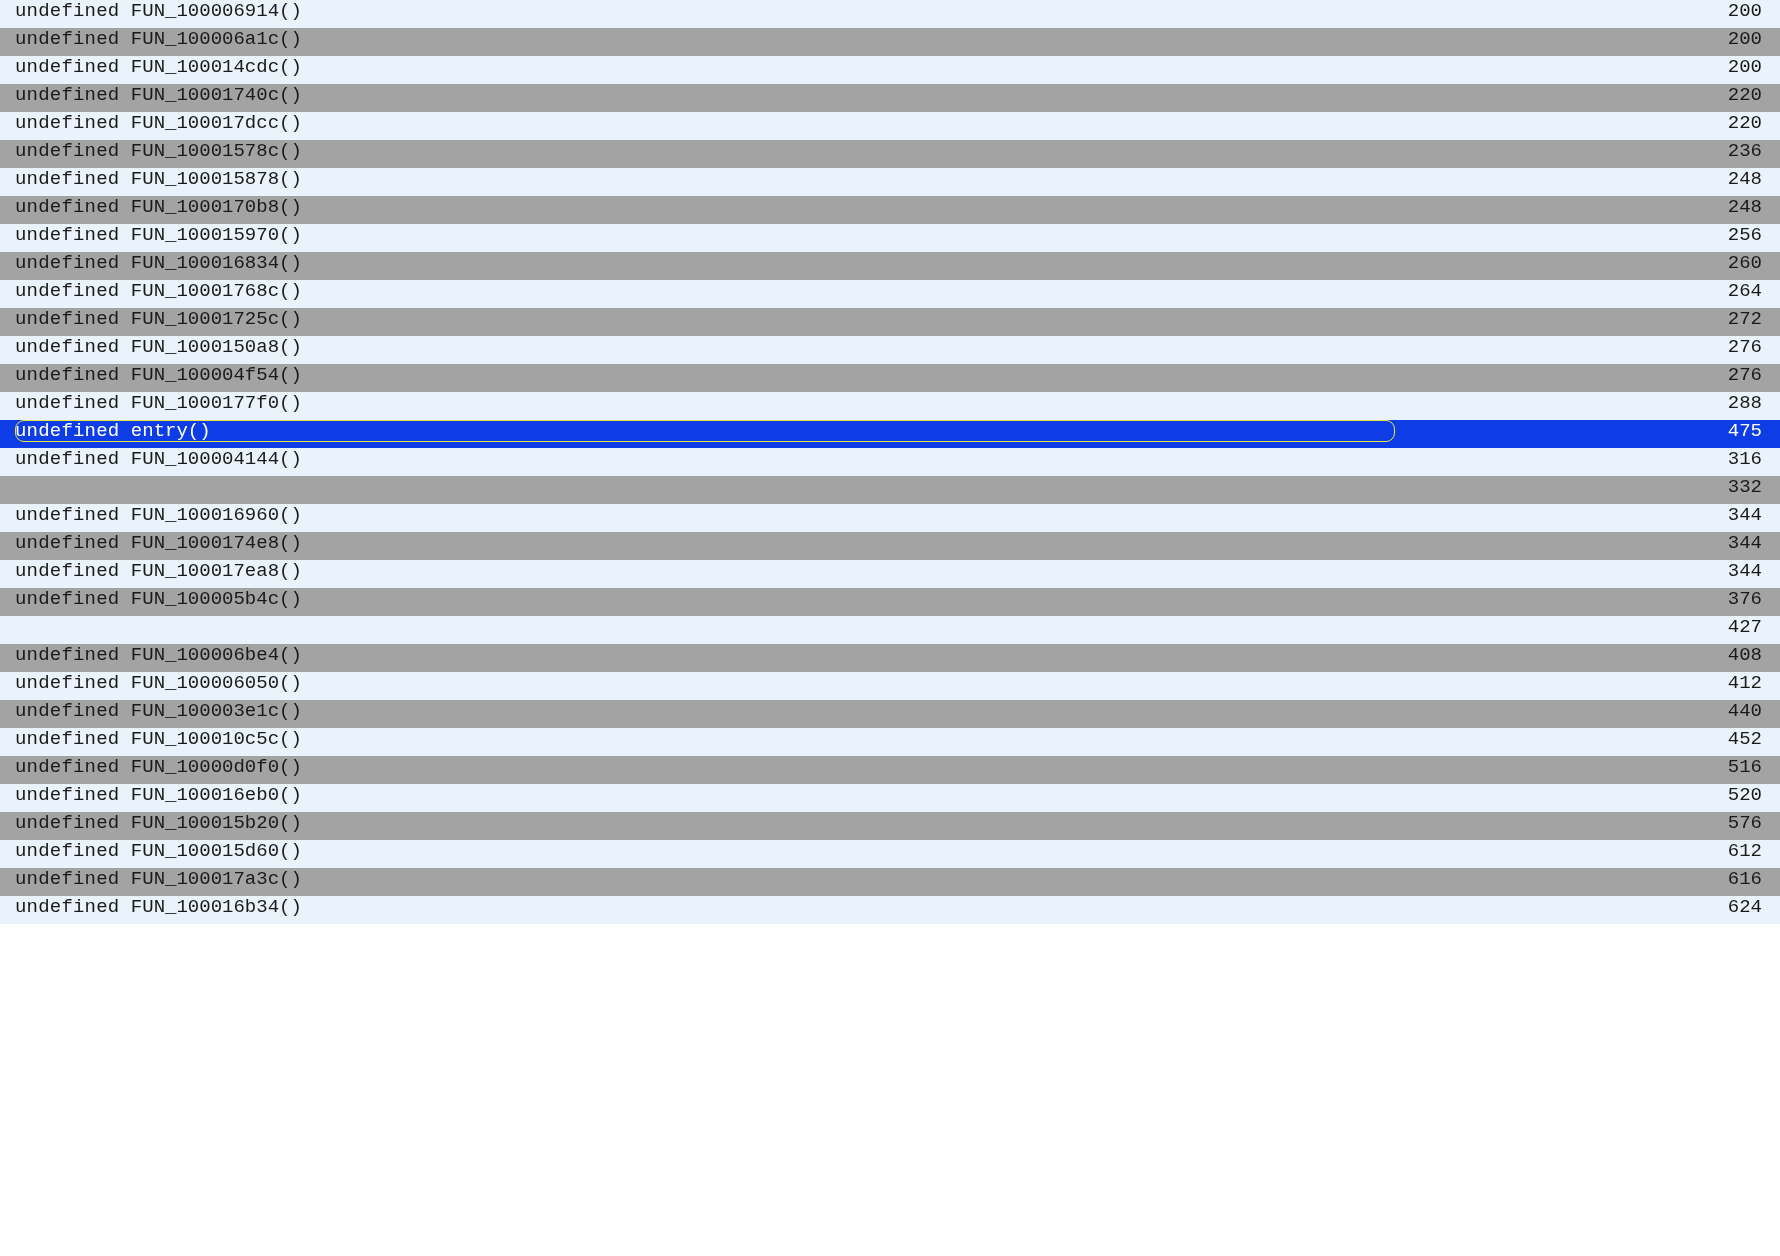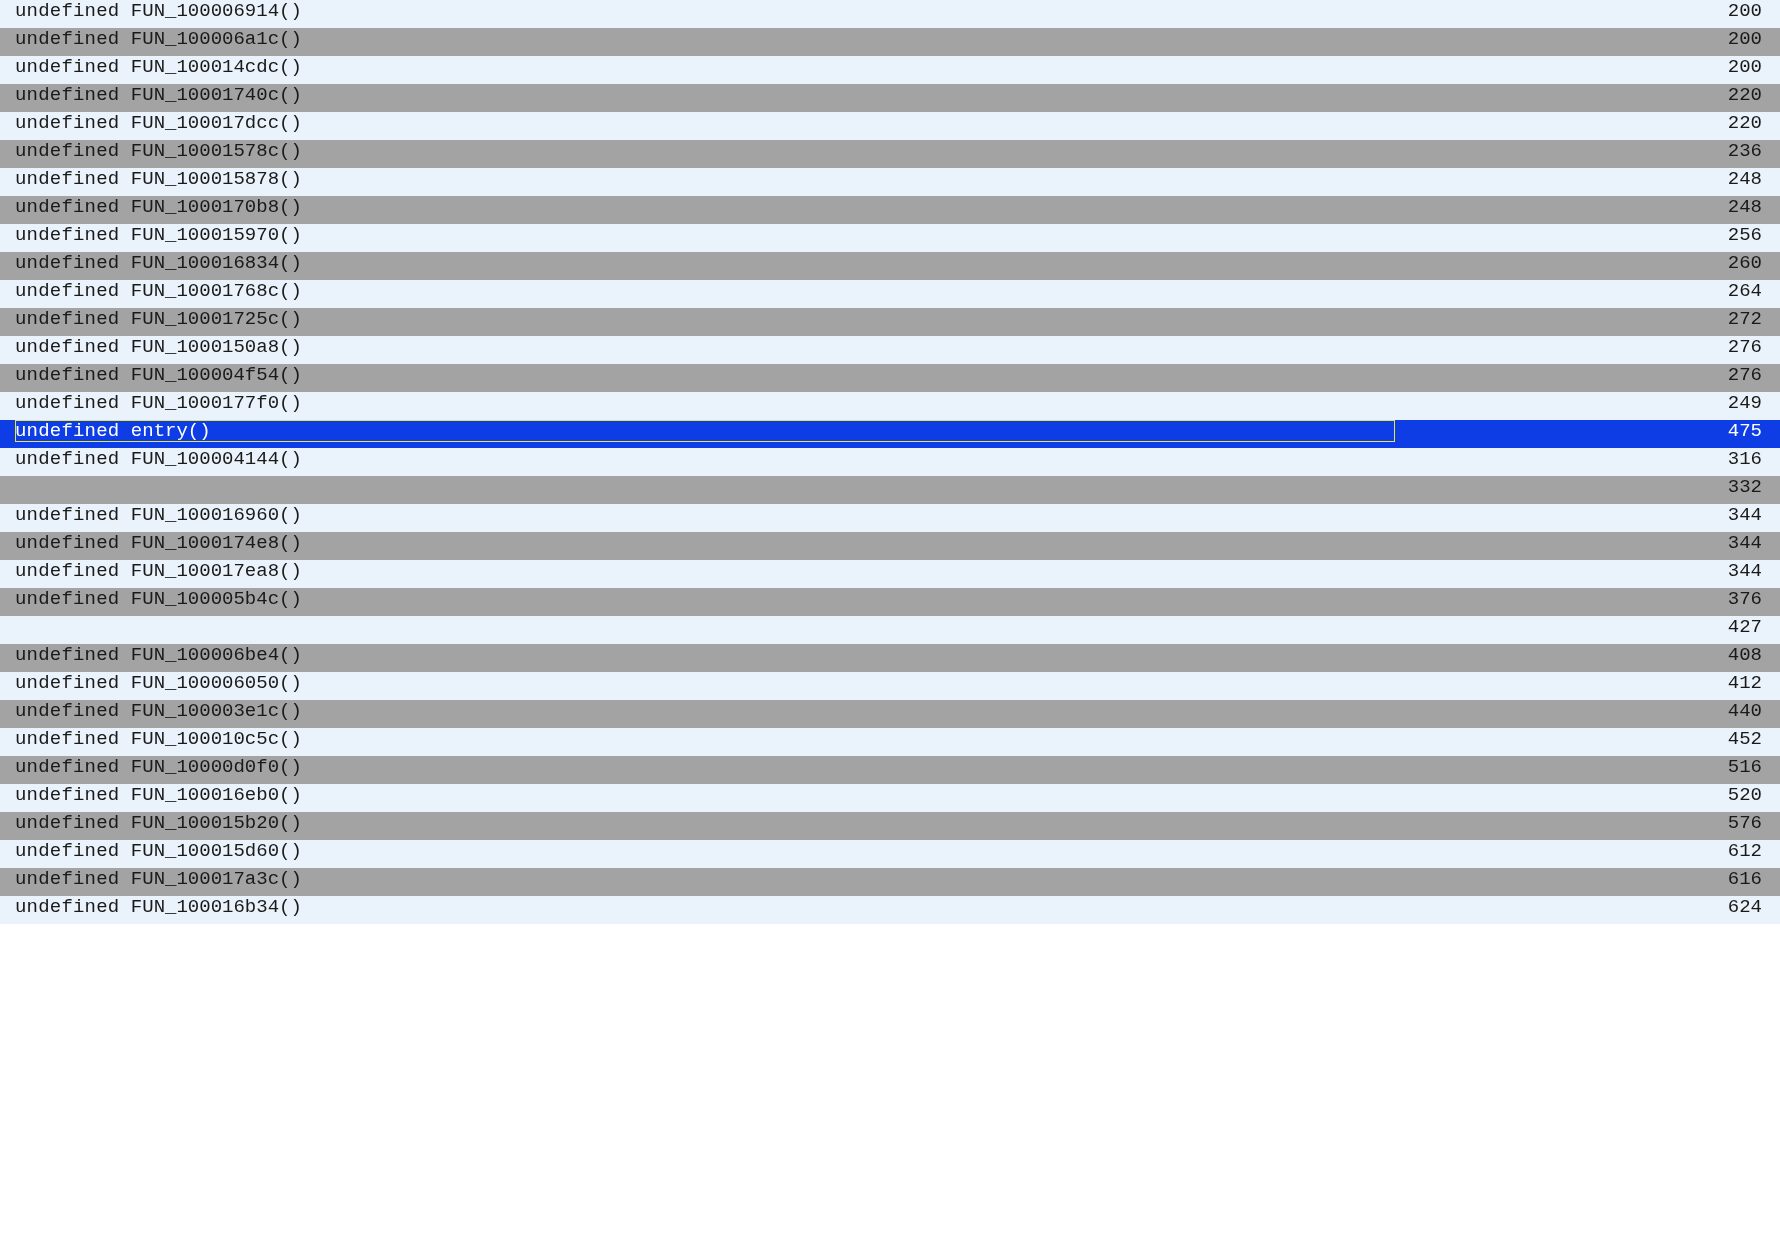--- a/index.html
+++ b/index.html
@@ -31,20 +31,21 @@
     .function-row.even {
       background-color: #a3a3a3;
     }
     .function-row.selected {
       background-color: #0e3de5;
       color: #ffffff;
     }
     .function-row.selected .name-cell {
       outline: 1px solid #e5e843;
       outline-offset: -1px;
+      border-radius: 9px;
     }
     .name-cell {
       flex: 0 0 1380px;
       overflow: hidden;
     }
     .size-cell {
       flex: 1;
       text-align: right;
       padding-right: 8px;
     }
@@ -63,21 +64,21 @@
     <div class="function-row odd"><div class="name-cell"><span class="kw">undefined</span> <span>FUN_100017dcc()</span></div><div class="size-cell">220</div></div>
     <div class="function-row even"><div class="name-cell"><span class="kw">undefined</span> <span>FUN_10001578c()</span></div><div class="size-cell">236</div></div>
     <div class="function-row odd"><div class="name-cell"><span class="kw">undefined</span> <span>FUN_100015878()</span></div><div class="size-cell">248</div></div>
     <div class="function-row even"><div class="name-cell"><span class="kw">undefined</span> <span>FUN_1000170b8()</span></div><div class="size-cell">248</div></div>
     <div class="function-row odd"><div class="name-cell"><span class="kw">undefined</span> <span>FUN_100015970()</span></div><div class="size-cell">256</div></div>
     <div class="function-row even"><div class="name-cell"><span class="kw">undefined</span> <span>FUN_100016834()</span></div><div class="size-cell">260</div></div>
     <div class="function-row odd"><div class="name-cell"><span class="kw">undefined</span> <span>FUN_10001768c()</span></div><div class="size-cell">264</div></div>
     <div class="function-row even"><div class="name-cell"><span class="kw">undefined</span> <span>FUN_10001725c()</span></div><div class="size-cell">272</div></div>
     <div class="function-row odd"><div class="name-cell"><span class="kw">undefined</span> <span>FUN_1000150a8()</span></div><div class="size-cell">276</div></div>
     <div class="function-row even"><div class="name-cell"><span class="kw">undefined</span> <span>FUN_100004f54()</span></div><div class="size-cell">276</div></div>
-    <div class="function-row odd"><div class="name-cell"><span class="kw">undefined</span> <span>FUN_1000177f0()</span></div><div class="size-cell">249</div></div>
+    <div class="function-row odd"><div class="name-cell"><span class="kw">undefined</span> <span>FUN_1000177f0()</span></div><div class="size-cell">288</div></div>
     <div class="function-row even selected"><div class="name-cell"><span class="kw">undefined</span> <span>entry()</span></div><div class="size-cell">475</div></div>
     <div class="function-row odd"><div class="name-cell"><span class="kw">undefined</span> <span>FUN_100004144()</span></div><div class="size-cell">316</div></div>
     <div class="function-row even"><div class="size-cell">332</div></div>
     <div class="function-row odd"><div class="name-cell"><span class="kw">undefined</span> <span>FUN_100016960()</span></div><div class="size-cell">344</div></div>
     <div class="function-row even"><div class="name-cell"><span class="kw">undefined</span> <span>FUN_1000174e8()</span></div><div class="size-cell">344</div></div>
     <div class="function-row odd"><div class="name-cell"><span class="kw">undefined</span> <span>FUN_100017ea8()</span></div><div class="size-cell">344</div></div>
     <div class="function-row even"><div class="name-cell"><span class="kw">undefined</span> <span>FUN_100005b4c()</span></div><div class="size-cell">376</div></div>
     <div class="function-row odd"><div class="size-cell">427</div></div>
     <div class="function-row even"><div class="name-cell"><span class="kw">undefined</span> <span>FUN_100006be4()</span></div><div class="size-cell">408</div></div>
     <div class="function-row odd"><div class="name-cell"><span class="kw">undefined</span> <span>FUN_100006050()</span></div><div class="size-cell">412</div></div>

